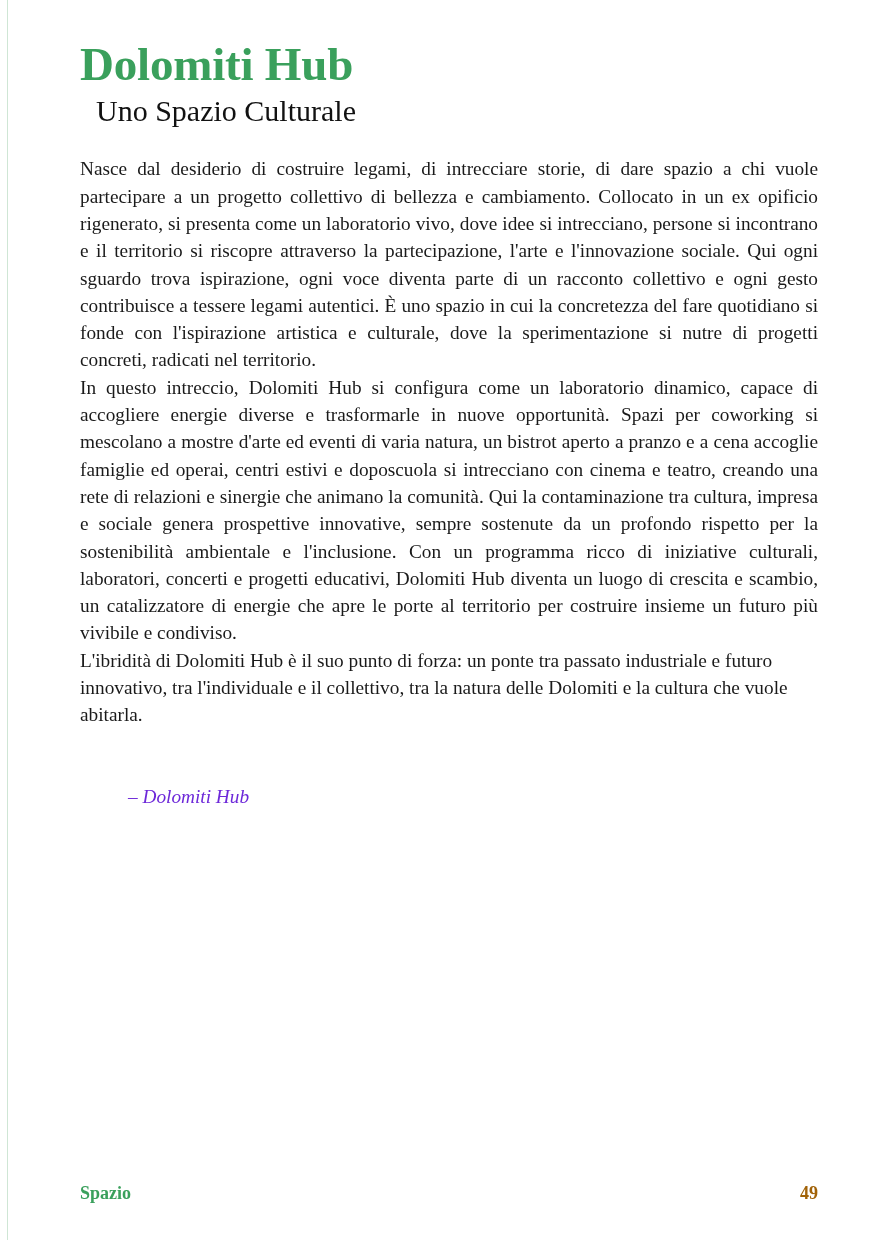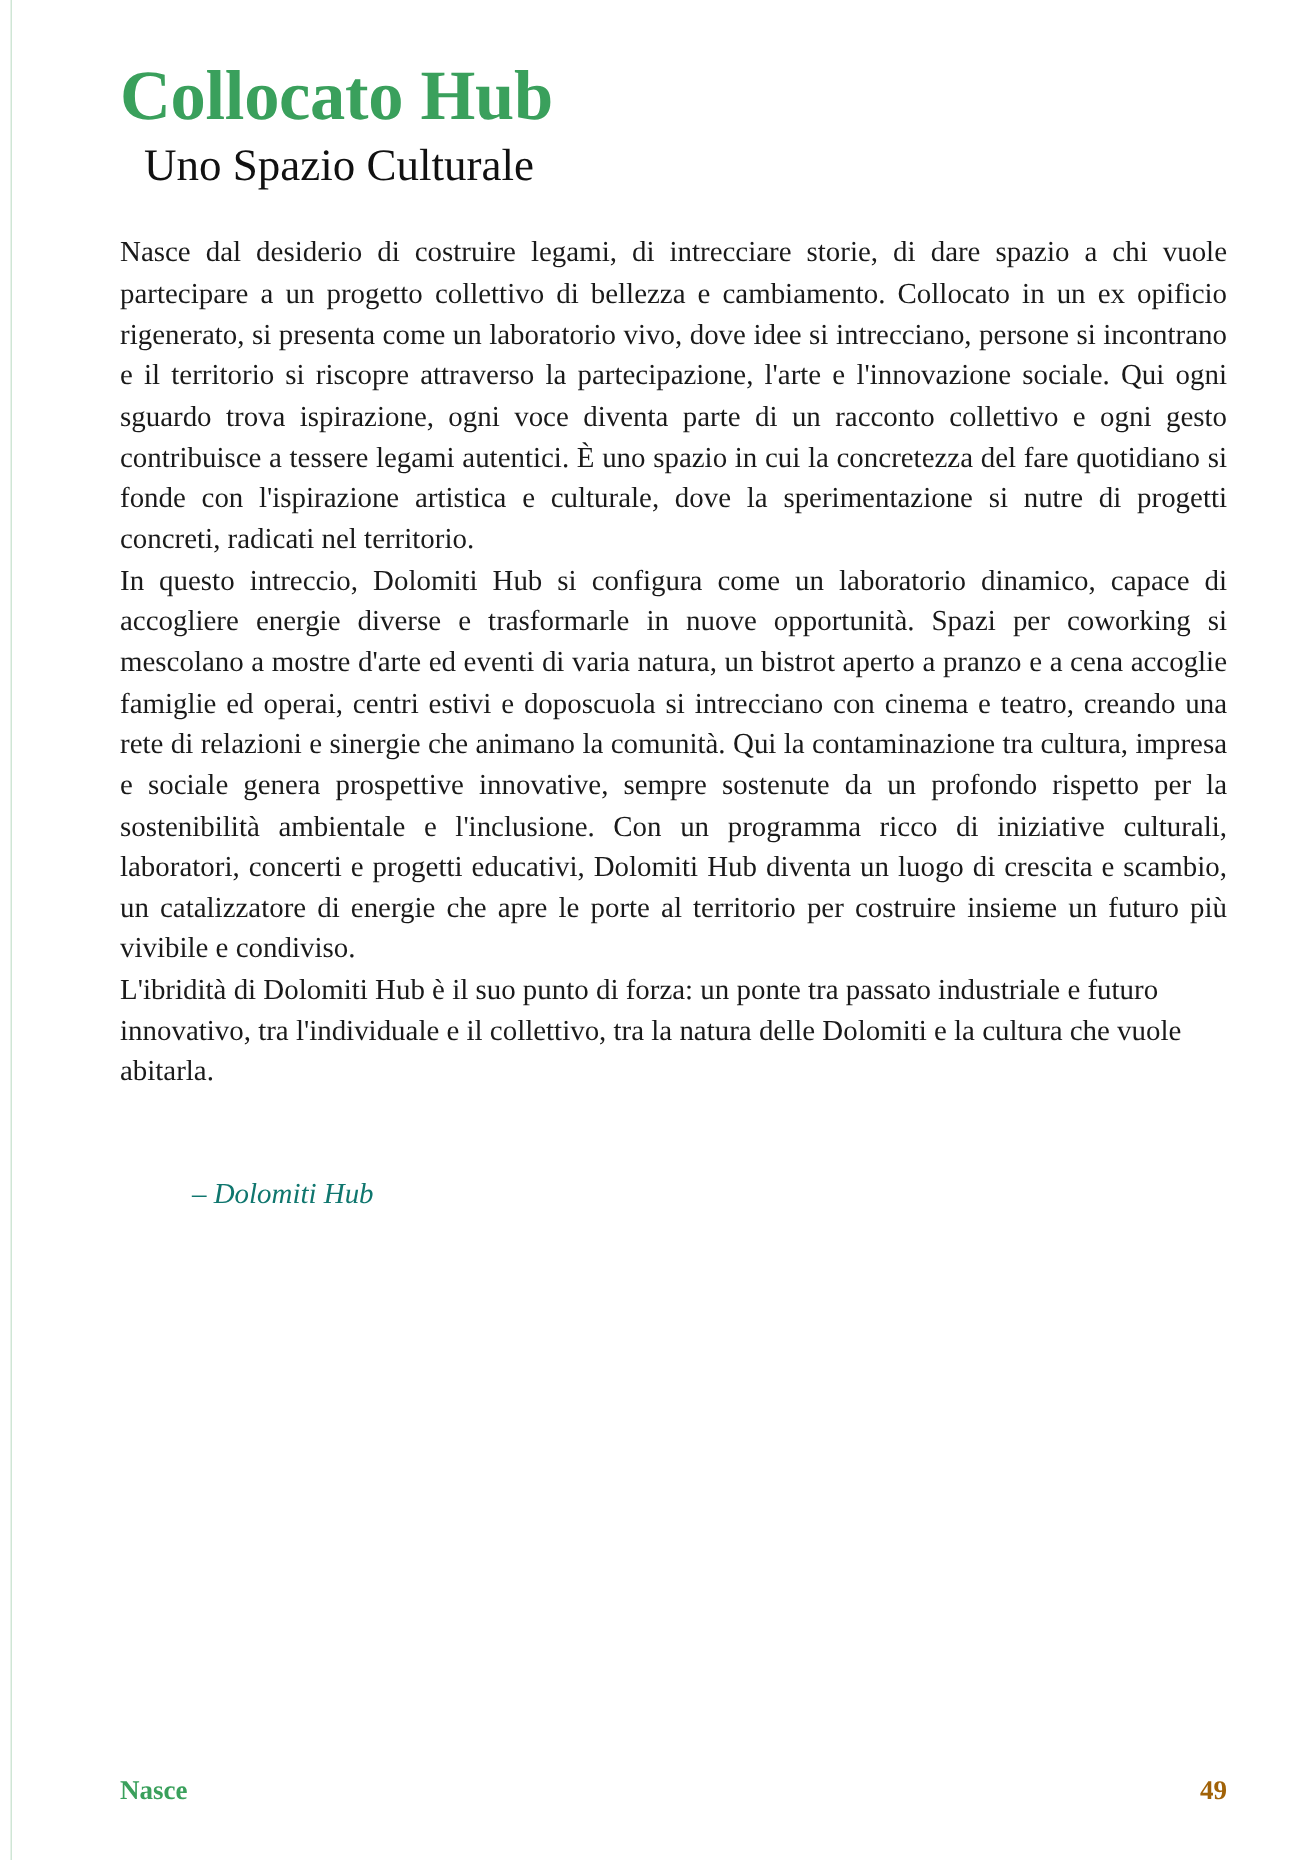--- a/index.html
+++ b/index.html
@@ -83,21 +83,21 @@
   .body-copy p:last-of-type {
     text-align: left;
   }
 
   .attribution {
     margin-top: 54px;
     padding-left: 48px;
     font-style: italic;
     font-size: 19.3px;
     line-height: 27px;
-    color: #0f766e;
+    color: #6d28d9;
   }
 
   
   .footer {
     position: absolute;
     left: 0;
     bottom: 36px;
     width: 738px;
     display: flex;
     align-items: baseline;
@@ -119,31 +119,31 @@
 </head>
 <body>
 
 <div class="page">
 
   <div class="edge-rule"></div>
 
   <div class="content">
 
     <header class="masthead">
-      <h1 class="doc-title">Collocato Hub</h1>
+      <h1 class="doc-title">Dolomiti Hub</h1>
       <h2 class="doc-subtitle">Uno Spazio Culturale</h2>
     </header>
 
     <section class="body-copy">
       <p>Nasce dal desiderio di costruire legami, di intrecciare storie, di dare spazio a chi vuole partecipare a un progetto collettivo di bellezza e cambiamento. Collocato in un ex opificio rigenerato, si presenta come un laboratorio vivo, dove idee si intrecciano, persone si incontrano e il territorio si riscopre attraverso la partecipazione, l'arte e l'innovazione sociale. Qui ogni sguardo trova ispirazione, ogni voce diventa parte di un racconto collettivo e ogni gesto contribuisce a tessere legami autentici. È uno spazio in cui la concretezza del fare quotidiano si fonde con l'ispirazione artistica e culturale, dove la sperimentazione si nutre di progetti concreti, radicati nel territorio.</p>
       <p>In questo intreccio, Dolomiti Hub si configura come un laboratorio dinamico, capace di accogliere energie diverse e trasformarle in nuove opportunità. Spazi per coworking si mescolano a mostre d'arte ed eventi di varia natura, un bistrot aperto a pranzo e a cena accoglie famiglie ed operai, centri estivi e doposcuola si intrecciano con cinema e teatro, creando una rete di relazioni e sinergie che animano la comunità. Qui la contaminazione tra cultura, impresa e sociale genera prospettive innovative, sempre sostenute da un profondo rispetto per la sostenibilità ambientale e l'inclusione. Con un programma ricco di iniziative culturali, laboratori, concerti e progetti educativi, Dolomiti Hub diventa un luogo di crescita e scambio, un catalizzatore di energie che apre le porte al territorio per costruire insieme un futuro più vivibile e condiviso.</p>
       <p>L'ibridità di Dolomiti Hub è il suo punto di forza: un ponte tra passato industriale e futuro innovativo, tra l'individuale e il collettivo, tra la natura delle Dolomiti e la cultura che vuole abitarla.</p>
 
       <div class="attribution">– Dolomiti Hub</div>
     </section>
 
     <footer class="footer">
-      <span class="footer-section">Nasce</span>
+      <span class="footer-section">Spazio</span>
       <span class="footer-pageno">49</span>
     </footer>
 
   </div>
 </div>
 
 </body></html>

